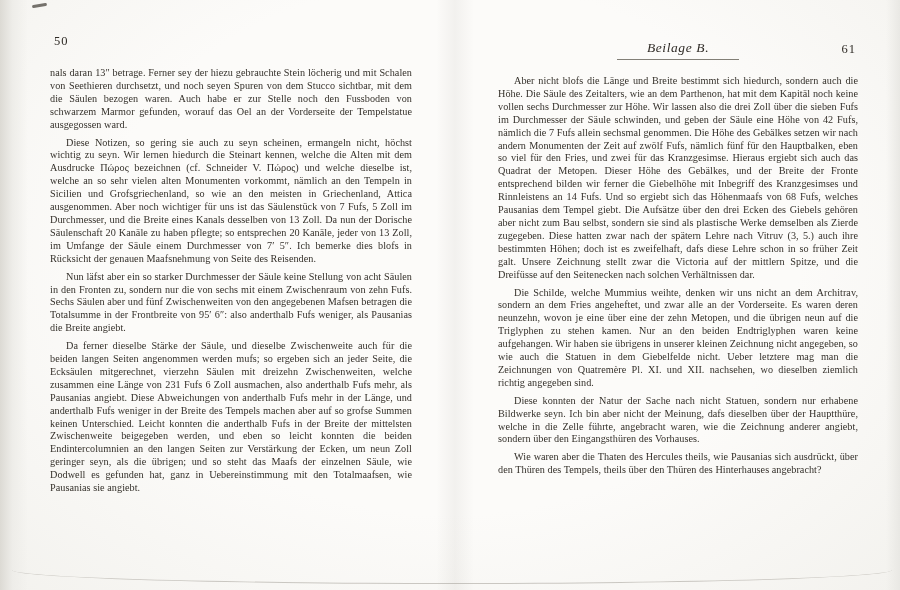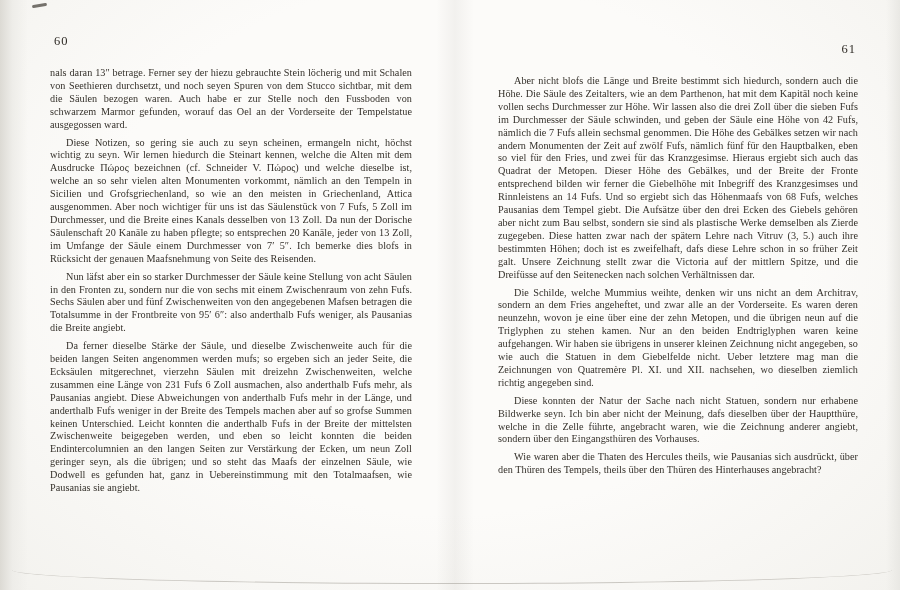--- a/index.html
+++ b/index.html
@@ -69,32 +69,33 @@
 <body>
 
 <div class="scan">
   <div class="edge-left"></div>
   <div class="edge-right"></div>
   <div class="gutter"></div>
   <div class="speck"></div>
 
   <div class="page left">
     <div class="page-head">
-      <span class="pagenum num-left">60</span>
+      <span class="pagenum num-left">50</span>
     </div>
     <div class="text-block">
       <p class="noindent">nals daran 13″ betrage. Ferner sey der hiezu gebrauchte Stein löcherig und mit Schalen von Seethieren durchsetzt, und noch seyen Spuren von dem Stucco sichtbar, mit dem die Säulen bezogen waren. Auch habe er zur Stelle noch den Fussboden von schwarzem Marmor gefunden, worauf das Oel an der Vorderseite der Tempelstatue ausgegossen ward.</p>
       <p>Diese Notizen, so gering sie auch zu seyn scheinen, ermangeln nicht, höchst wichtig zu seyn. Wir lernen hiedurch die Steinart kennen, welche die Alten mit dem Ausdrucke Πώρος bezeichnen (cf. Schneider V. Πώρος) und welche dieselbe ist, welche an so sehr vielen alten Monumenten vorkommt, nämlich an den Tempeln in Sicilien und Grofsgriechenland, so wie an den meisten in Griechenland, Attica ausgenommen. Aber noch wichtiger für uns ist das Säulenstück von 7 Fufs, 5 Zoll im Durchmesser, und die Breite eines Kanals desselben von 13 Zoll. Da nun der Dorische Säulenschaft 20 Kanäle zu haben pflegte; so entsprechen 20 Kanäle, jeder von 13 Zoll, im Umfange der Säule einem Durchmesser von 7′ 5″. Ich bemerke dies blofs in Rücksicht der genauen Maafsnehmung von Seite des Reisenden.</p>
       <p>Nun läfst aber ein so starker Durchmesser der Säule keine Stellung von acht Säulen in den Fronten zu, sondern nur die von sechs mit einem Zwischenraum von zehn Fufs. Sechs Säulen aber und fünf Zwischenweiten von den angegebenen Mafsen betragen die Totalsumme in der Frontbreite von 95′ 6″: also anderthalb Fufs weniger, als Pausanias die Breite angiebt.</p>
       <p>Da ferner dieselbe Stärke der Säule, und dieselbe Zwischenweite auch für die beiden langen Seiten angenommen werden mufs; so ergeben sich an jeder Seite, die Ecksäulen mitgerechnet, vierzehn Säulen mit dreizehn Zwischenweiten, welche zusammen eine Länge von 231 Fufs 6 Zoll ausmachen, also anderthalb Fufs mehr, als Pausanias angiebt. Diese Abweichungen von anderthalb Fufs mehr in der Länge, und anderthalb Fufs weniger in der Breite des Tempels machen aber auf so grofse Summen keinen Unterschied. Leicht konnten die anderthalb Fufs in der Breite der mittelsten Zwischenweite beigegeben werden, und eben so leicht konnten die beiden Endintercolumnien an den langen Seiten zur Verstärkung der Ecken, um neun Zoll geringer seyn, als die übrigen; und so steht das Maafs der einzelnen Säule, wie Dodwell es gefunden hat, ganz in Uebereinstimmung mit den Totalmaafsen, wie Pausanias sie angiebt.</p>
     </div>
   </div>
 
   <div class="page right">
     <div class="page-head">
+      <span class="running-title">Beilage B.</span>
       <span class="pagenum num-right">61</span>
     </div>
     <div class="text-block">
       <p>Aber nicht blofs die Länge und Breite bestimmt sich hiedurch, sondern auch die Höhe. Die Säule des Zeitalters, wie an dem Parthenon, hat mit dem Kapitäl noch keine vollen sechs Durchmesser zur Höhe. Wir lassen also die drei Zoll über die sieben Fufs im Durchmesser der Säule schwinden, und geben der Säule eine Höhe von 42 Fufs, nämlich die 7 Fufs allein sechsmal genommen. Die Höhe des Gebälkes setzen wir nach andern Monumenten der Zeit auf zwölf Fufs, nämlich fünf für den Hauptbalken, eben so viel für den Fries, und zwei für das Kranzgesimse. Hieraus ergiebt sich auch das Quadrat der Metopen. Dieser Höhe des Gebälkes, und der Breite der Fronte entsprechend bilden wir ferner die Giebelhöhe mit Inbegriff des Kranzgesimses und Rinnleistens an 14 Fufs. Und so ergiebt sich das Höhenmaafs von 68 Fufs, welches Pausanias dem Tempel giebt. Die Aufsätze über den drei Ecken des Giebels gehören aber nicht zum Bau selbst, sondern sie sind als plastische Werke demselben als Zierde zugegeben. Diese hatten zwar nach der spätern Lehre nach Vitruv (3, 5.) auch ihre bestimmten Höhen; doch ist es zweifelhaft, dafs diese Lehre schon in so früher Zeit galt. Unsere Zeichnung stellt zwar die Victoria auf der mittlern Spitze, und die Dreifüsse auf den Seitenecken nach solchen Verhältnissen dar.</p>
       <p>Die Schilde, welche Mummius weihte, denken wir uns nicht an dem Architrav, sondern an dem Fries angeheftet, und zwar alle an der Vorderseite. Es waren deren neunzehn, wovon je eine über eine der zehn Metopen, und die übrigen neun auf die Triglyphen zu stehen kamen. Nur an den beiden Endtriglyphen waren keine aufgehangen. Wir haben sie übrigens in unserer kleinen Zeichnung nicht angegeben, so wie auch die Statuen in dem Giebelfelde nicht. Ueber letztere mag man die Zeichnungen von Quatremère Pl. XI. und XII. nachsehen, wo dieselben ziemlich richtig angegeben sind.</p>
       <p>Diese konnten der Natur der Sache nach nicht Statuen, sondern nur erhabene Bildwerke seyn. Ich bin aber nicht der Meinung, dafs dieselben über der Hauptthüre, welche in die Zelle führte, angebracht waren, wie die Zeichnung anderer angiebt, sondern über den Eingangsthüren des Vorhauses.</p>
       <p>Wie waren aber die Thaten des Hercules theils, wie Pausanias sich ausdrückt, über den Thüren des Tempels, theils über den Thüren des Hinterhauses angebracht?</p>
     </div>
   </div>
 

